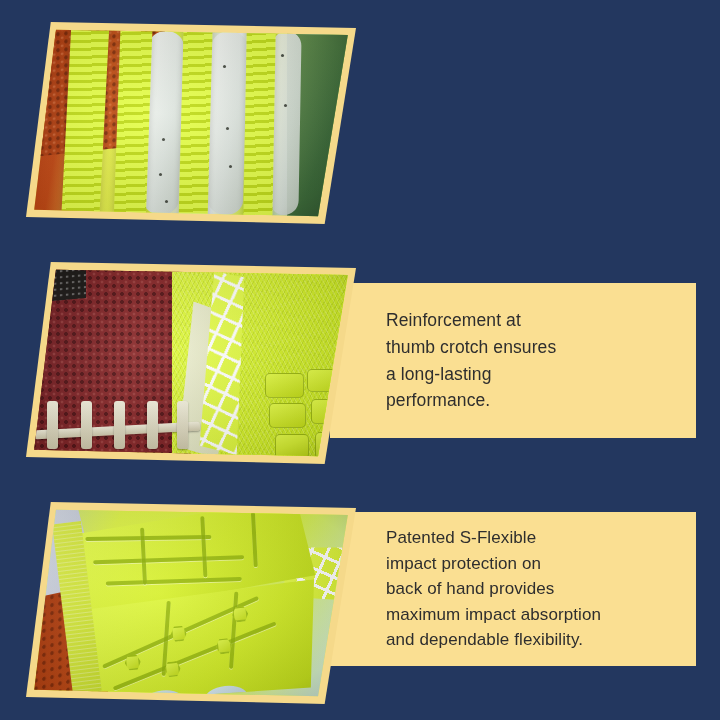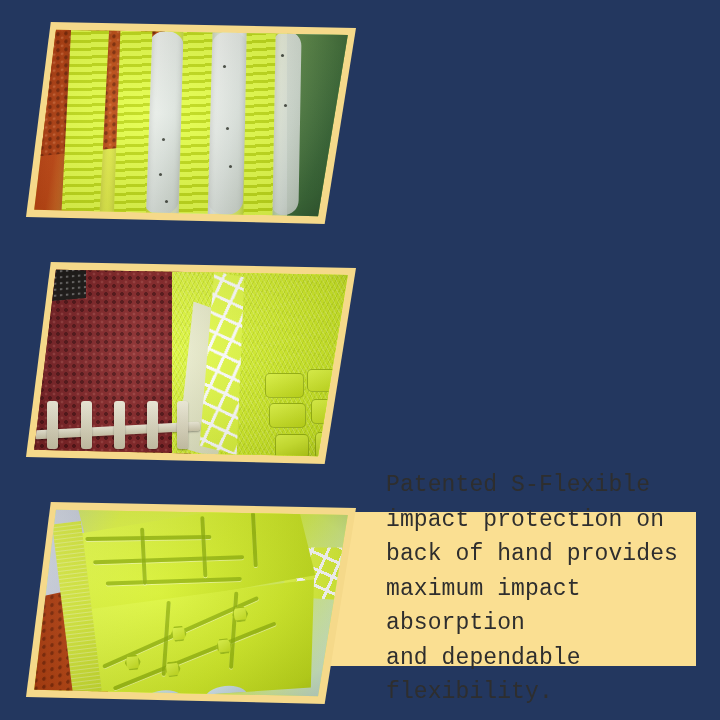--- a/index.html
+++ b/index.html
@@ -40,21 +40,21 @@
 
   .caption-text {
     color:#2e2e2e;
     font-size:17.5px;
     line-height:1.52;
     padding-left:56px;
     padding-right:14px;
     white-space:pre-line;
     letter-spacing:.1px;
   }
-  .row-3 .caption-text { font-size:23px; line-height:1.5;font-family:Liberation Mono, monospace; }
+  .row-3 .caption-text { font-size:17px; line-height:1.5; }
 
   
   .photo-frame {
     position:absolute;
     left:26px;
     top:22px;
     width:330px;
     height:202px;
     z-index:2;
     background:#f5d98a;          
@@ -272,20 +272,26 @@
         <div class="hole" style="left:62%;top:72%"></div>
         <div class="hole" style="left:78%;top:14%"></div>
         <div class="hole" style="left:79%;top:40%"></div>
         <div class="layer vignette"></div>
       </div>
     </div>
   </div>
 
   <div class="row row-2">
 
+    <div class="caption-card">
+      <div class="caption-text">Reinforcement at
+thumb crotch ensures
+a long-lasting
+performance.</div>
+    </div>
 
     <div class="photo-frame">
       <div class="photo-inner">
         <div class="layer p2-bg"></div>
         <div class="layer p2-ball"></div>
         <div class="layer p2-darkpatch"></div>
         <div class="layer p2-mesh"></div>
         <div class="layer p2-lining"></div>
         <div class="layer p2-strip"></div>
 

